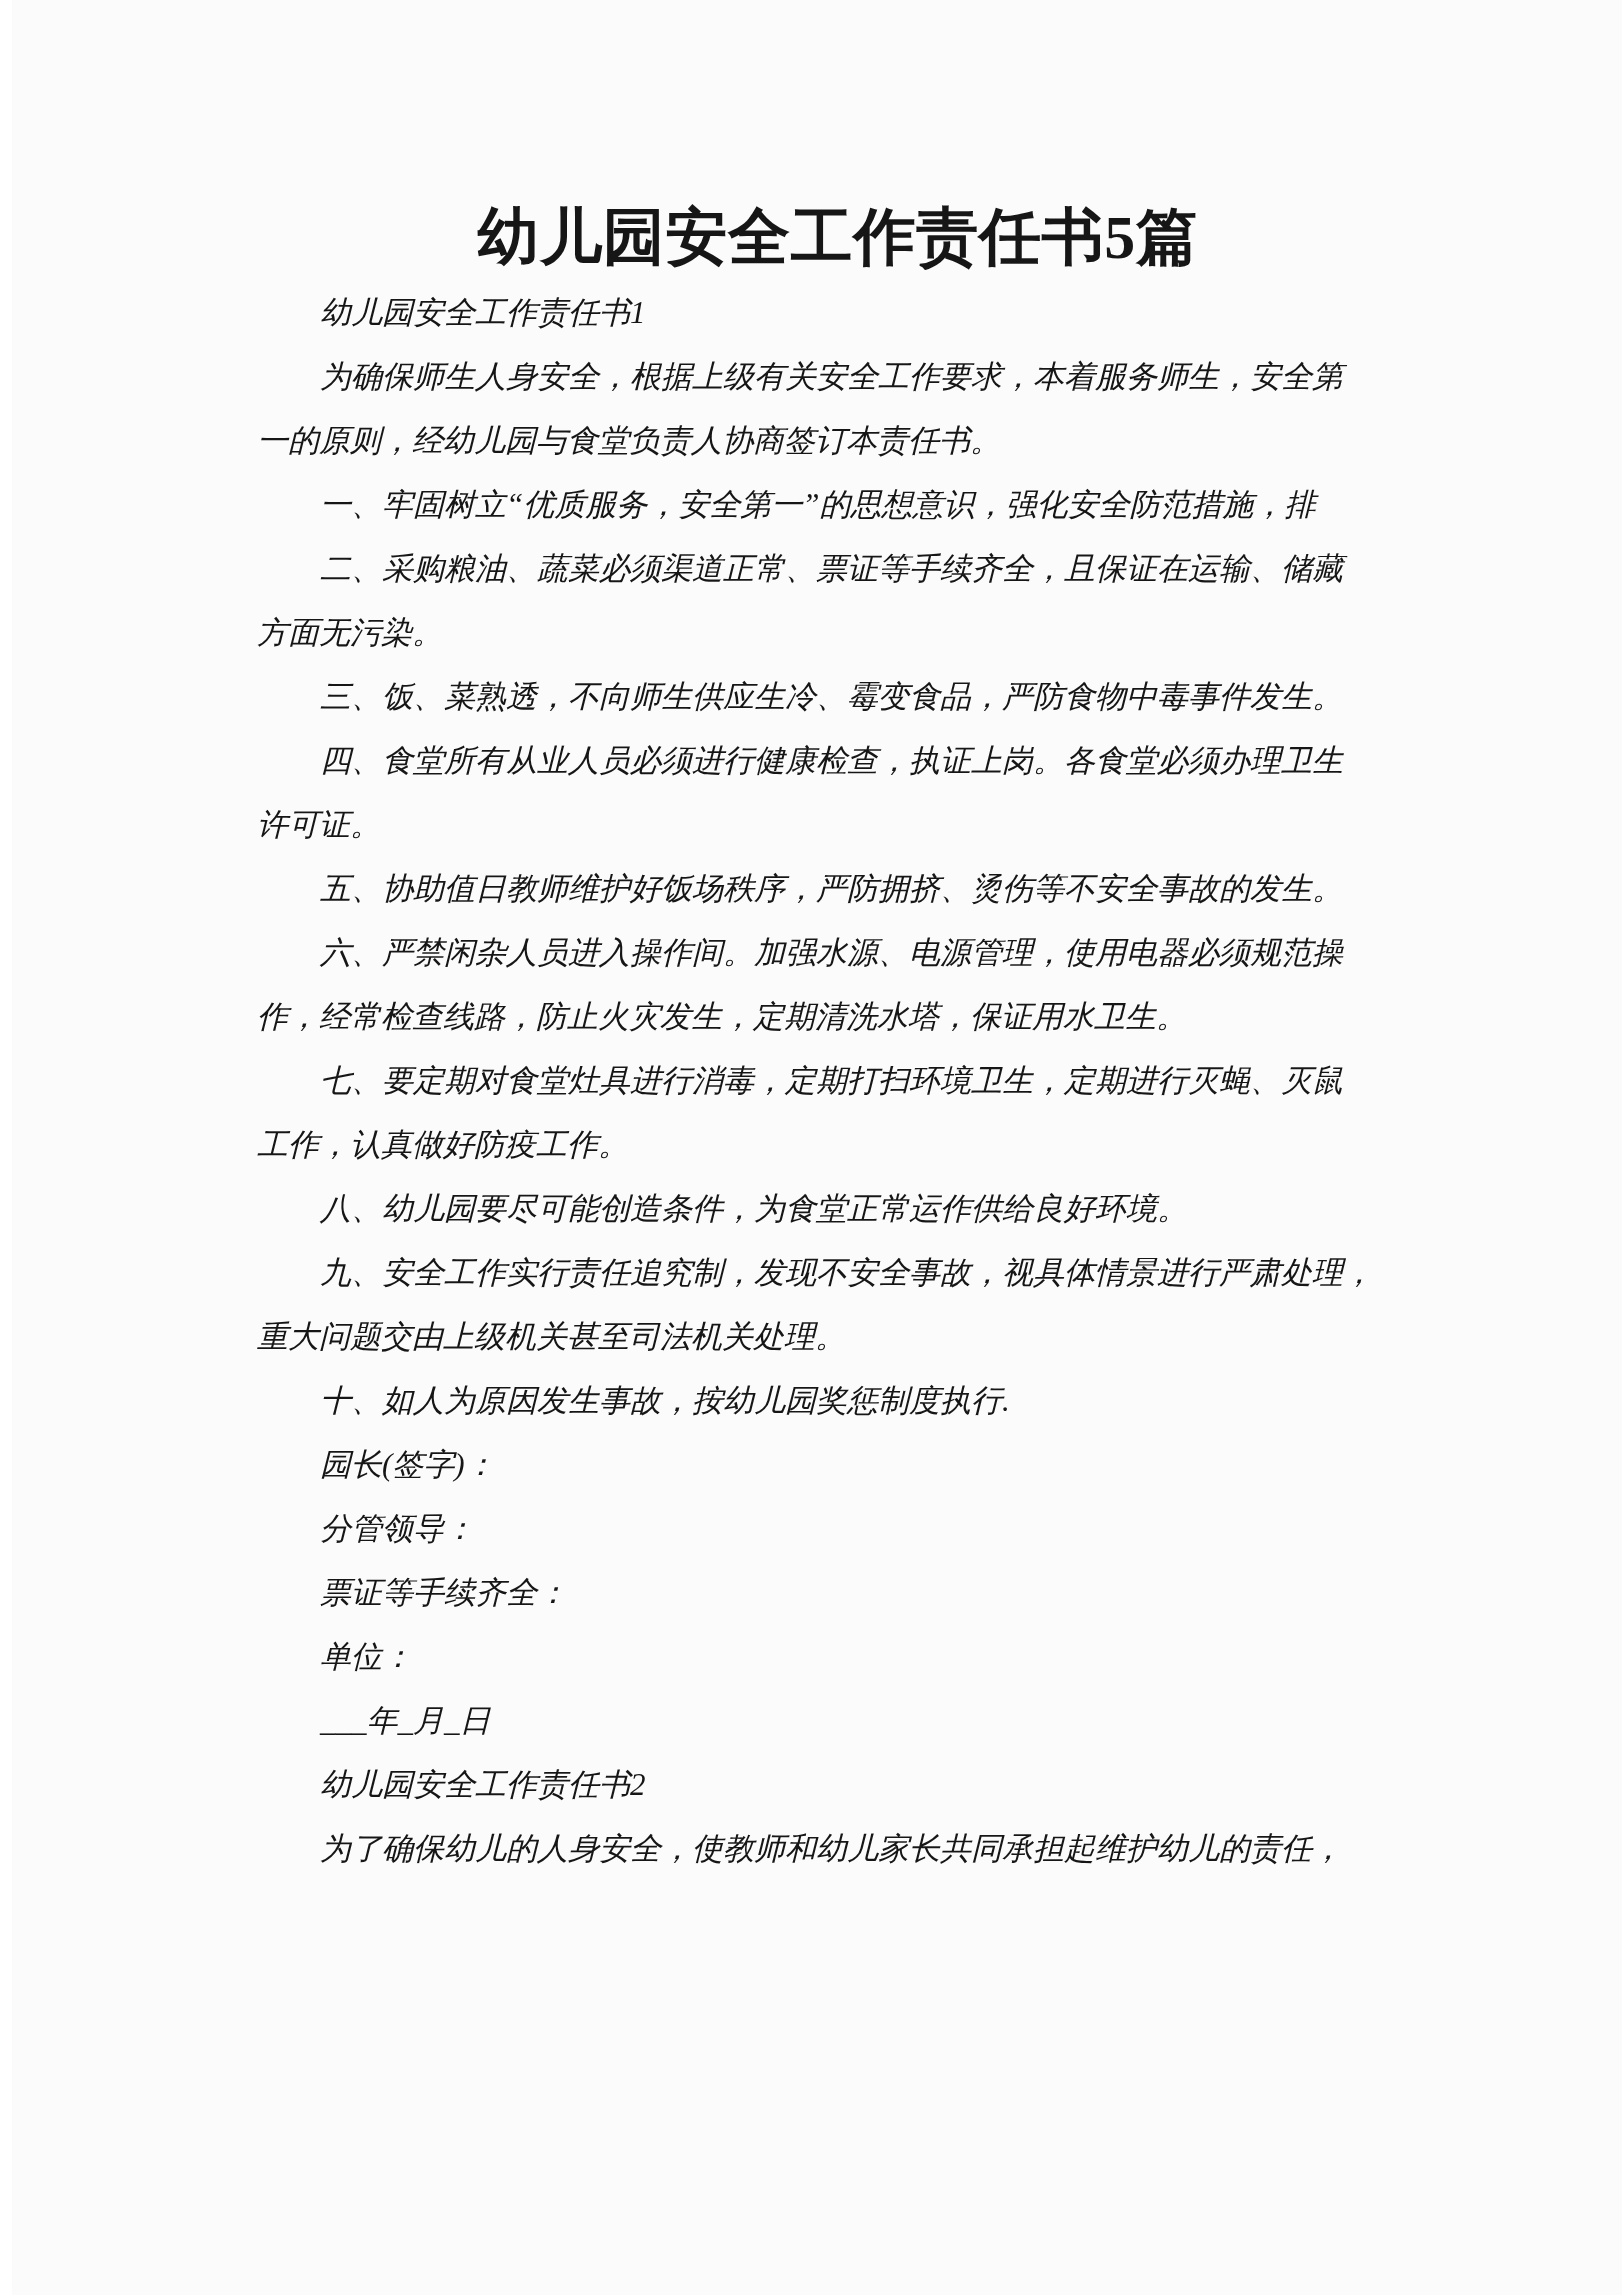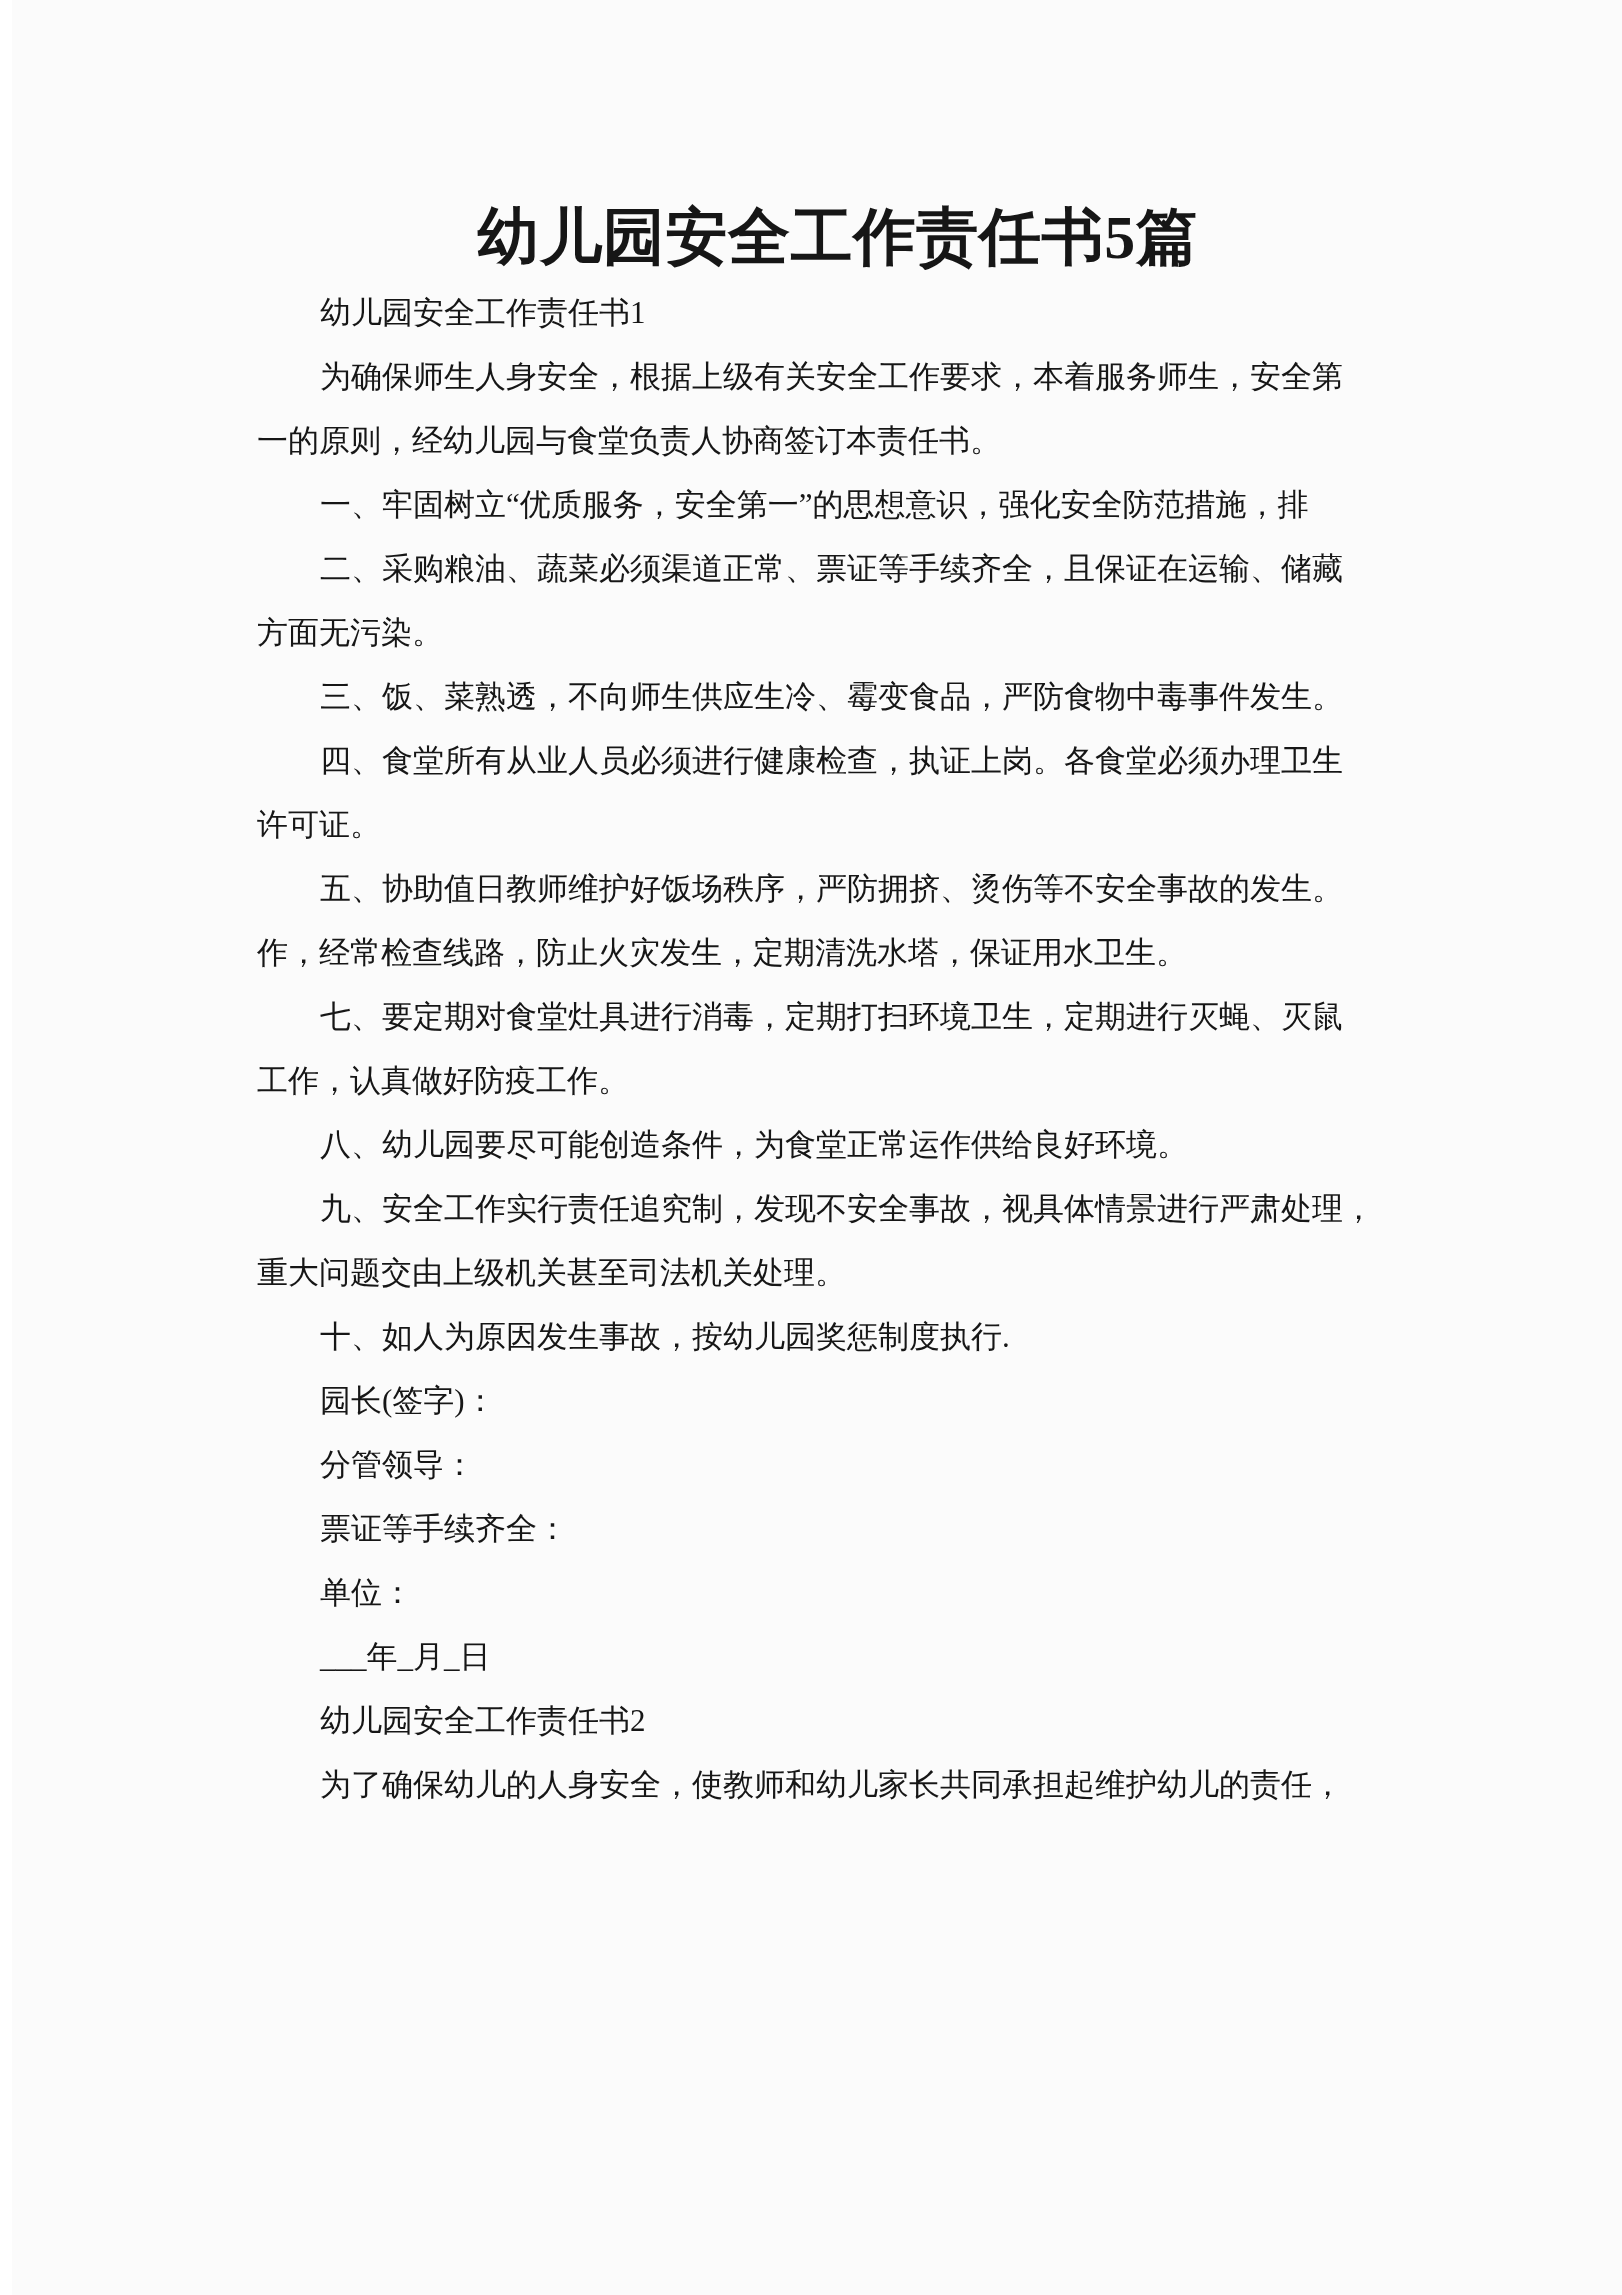--- a/index.html
+++ b/index.html
@@ -26,20 +26,21 @@
     text-align: center;
     white-space: nowrap;
     letter-spacing: 0.7px;
   }
   .doc-body {
     font-size: 31px;
     line-height: 64px;
   }
   .line {
     white-space: pre;
+    font-style: italic;
   }
   .indent {
     padding-left: 63px;
   }
 </style>
 </head>
 <body>
 
 <div class="page">
   <h1 class="doc-title">幼儿园安全工作责任书5篇</h1>
@@ -47,20 +48,21 @@
     <div class="line indent">幼儿园安全工作责任书1</div>
     <div class="line indent">为确保师生人身安全，根据上级有关安全工作要求，本着服务师生，安全第</div>
     <div class="line">一的原则，经幼儿园与食堂负责人协商签订本责任书。</div>
     <div class="line indent">一、牢固树立“优质服务，安全第一”的思想意识，强化安全防范措施，排</div>
     <div class="line indent">二、采购粮油、蔬菜必须渠道正常、票证等手续齐全，且保证在运输、储藏</div>
     <div class="line">方面无污染。</div>
     <div class="line indent">三、饭、菜熟透，不向师生供应生冷、霉变食品，严防食物中毒事件发生。</div>
     <div class="line indent">四、食堂所有从业人员必须进行健康检查，执证上岗。各食堂必须办理卫生</div>
     <div class="line">许可证。</div>
     <div class="line indent">五、协助值日教师维护好饭场秩序，严防拥挤、烫伤等不安全事故的发生。</div>
+    <div class="line indent">六、严禁闲杂人员进入操作间。加强水源、电源管理，使用电器必须规范操</div>
     <div class="line">作，经常检查线路，防止火灾发生，定期清洗水塔，保证用水卫生。</div>
     <div class="line indent">七、要定期对食堂灶具进行消毒，定期打扫环境卫生，定期进行灭蝇、灭鼠</div>
     <div class="line">工作，认真做好防疫工作。</div>
     <div class="line indent">八、幼儿园要尽可能创造条件，为食堂正常运作供给良好环境。</div>
     <div class="line indent">九、安全工作实行责任追究制，发现不安全事故，视具体情景进行严肃处理，</div>
     <div class="line">重大问题交由上级机关甚至司法机关处理。</div>
     <div class="line indent">十、如人为原因发生事故，按幼儿园奖惩制度执行.</div>
     <div class="line indent">园长(签字)：</div>
     <div class="line indent">分管领导：</div>
     <div class="line indent">票证等手续齐全：</div>

